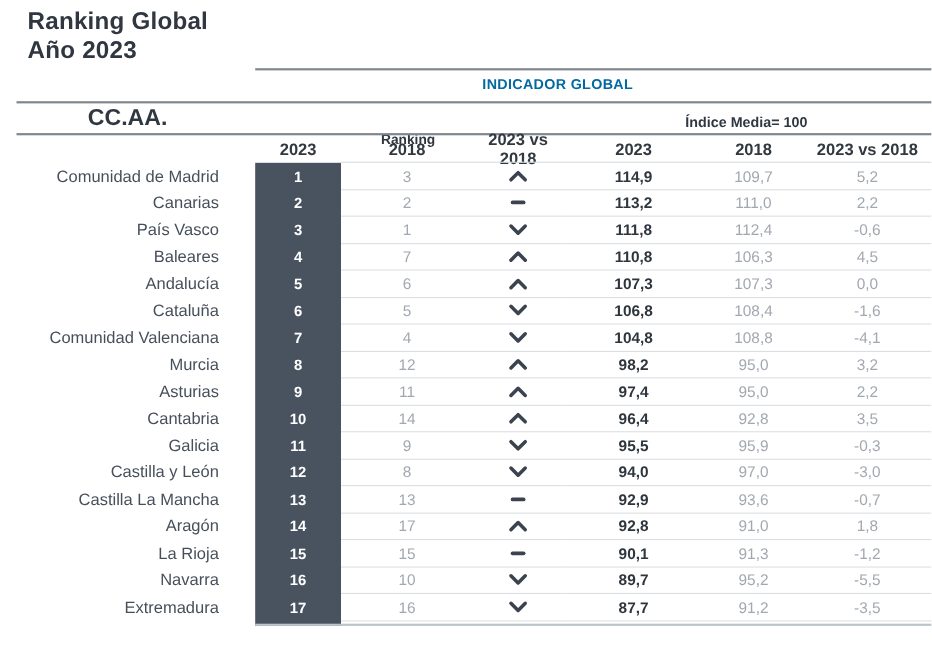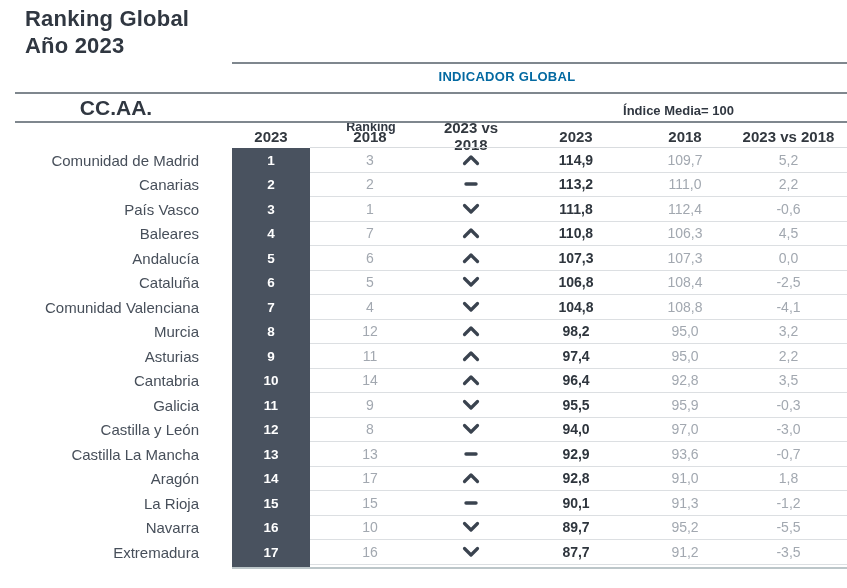--- a/index.html
+++ b/index.html
@@ -174,21 +174,21 @@
     <div class="cell rank23 c-r23">6</div>
     <div class="cell rank18 c-r18 bordered">5</div>
     <div class="cell trend c-rvs bordered">
 
       <svg class="trend-svg" width="20" height="14" viewBox="0 0 20 14">
         <polyline points="3.5,3.5 10,10 16.5,3.5" fill="none" stroke="#3a434f" stroke-width="3.2" stroke-linecap="round" stroke-linejoin="round"></polyline>
       </svg>
     </div>
     <div class="cell idx23 c-i23 bordered">106,8</div>
     <div class="cell idx18 c-i18 bordered">108,4</div>
-    <div class="cell idxvs c-ivs bordered">-2,5</div>
+    <div class="cell idxvs c-ivs bordered">-1,6</div>
   </div>
 
   <div class="row">
     <div class="cell name c-name">Comunidad Valenciana</div>
     <div class="cell rank23 c-r23">7</div>
     <div class="cell rank18 c-r18 bordered">4</div>
     <div class="cell trend c-rvs bordered">
 
       <svg class="trend-svg" width="20" height="14" viewBox="0 0 20 14">
         <polyline points="3.5,3.5 10,10 16.5,3.5" fill="none" stroke="#3a434f" stroke-width="3.2" stroke-linecap="round" stroke-linejoin="round"></polyline>

